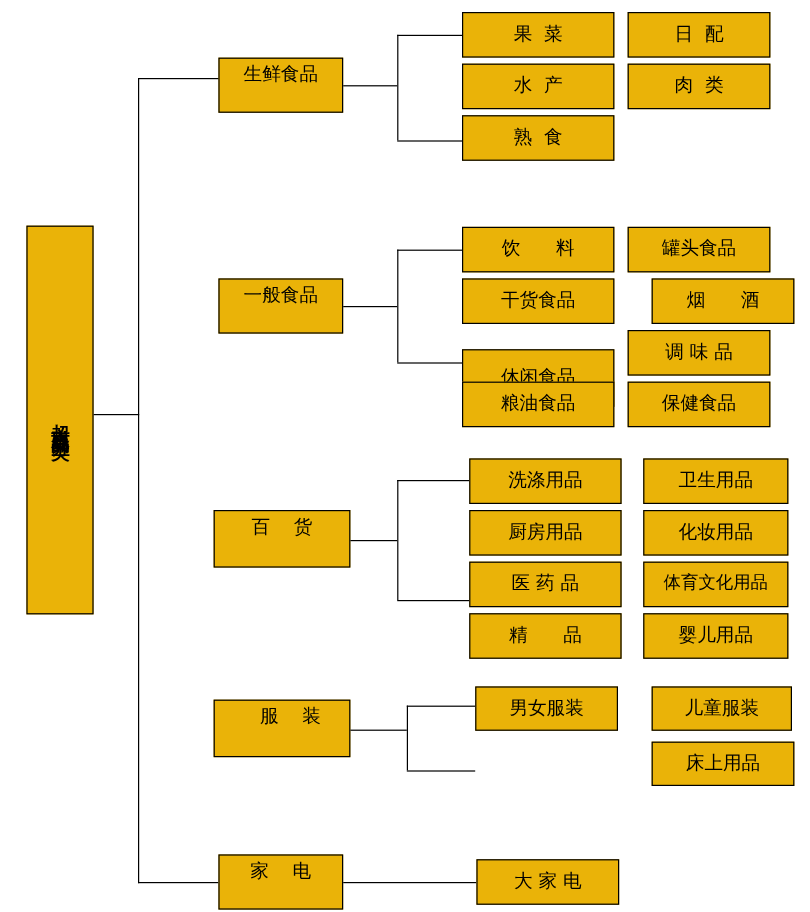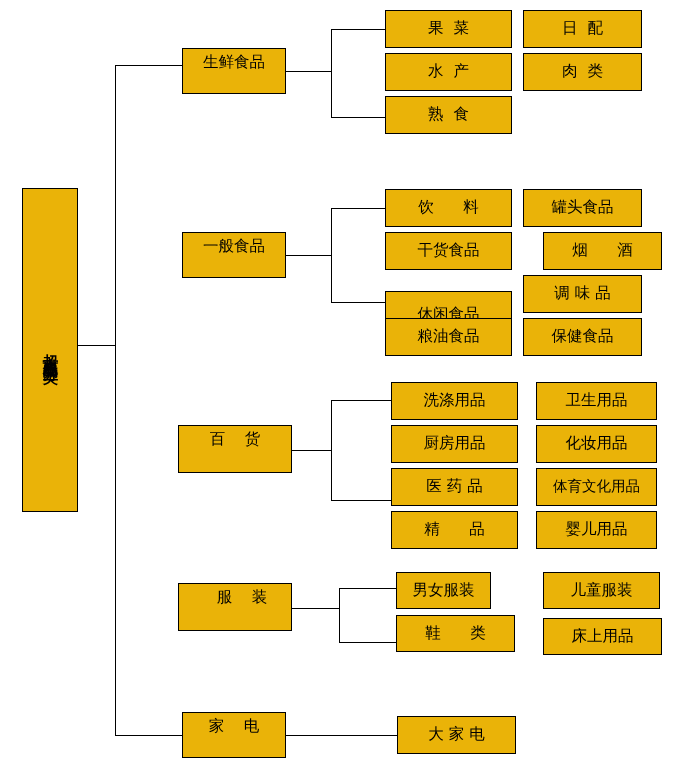--- a/index.html
+++ b/index.html
@@ -129,22 +129,21 @@
   <div class="box leaf tight" style="left:536px; top:468px; width:121px; height:38px;">体育文化用品</div>
   <div class="box leaf" style="left:536px; top:511px; width:121px; height:38px;">婴儿用品</div>
 
   <div class="box mid" style="left:178px; top:583px; width:114px; height:48px;padding-left:14px;">服    装</div>
 
   <div class="hline" style="left:292px; top:608px; width:47px;"></div>
   <div class="vline" style="left:339px; top:588px; height:54px;"></div>
   <div class="hline" style="left:339px; top:588px; width:57px;"></div>
   <div class="hline" style="left:339px; top:642px; width:57px;"></div>
 
-  <div class="box leaf" style="left:396px; top:572px; width:95px; height:37px;">男女服装</div>
-  <div class="box leaf" style="left:396px; top:615px; width:119px; height:37px;">鞋      类</div>
+  <div class="box leaf" style="left:396px; top:572px; width:119px; height:37px;">男女服装</div>
 
   <div class="box leaf" style="left:543px; top:572px; width:117px; height:37px;">儿童服装</div>
   <div class="box leaf" style="left:543px; top:618px; width:119px; height:37px;">床上用品</div>
 
   <div class="box mid" style="left:182px; top:712px; width:104px; height:46px;">家    电</div>
 
   <div class="hline" style="left:286px; top:735px; width:111px;"></div>
 
   <div class="box leaf" style="left:397px; top:716px; width:119px; height:38px;">大 家 电</div>
 

